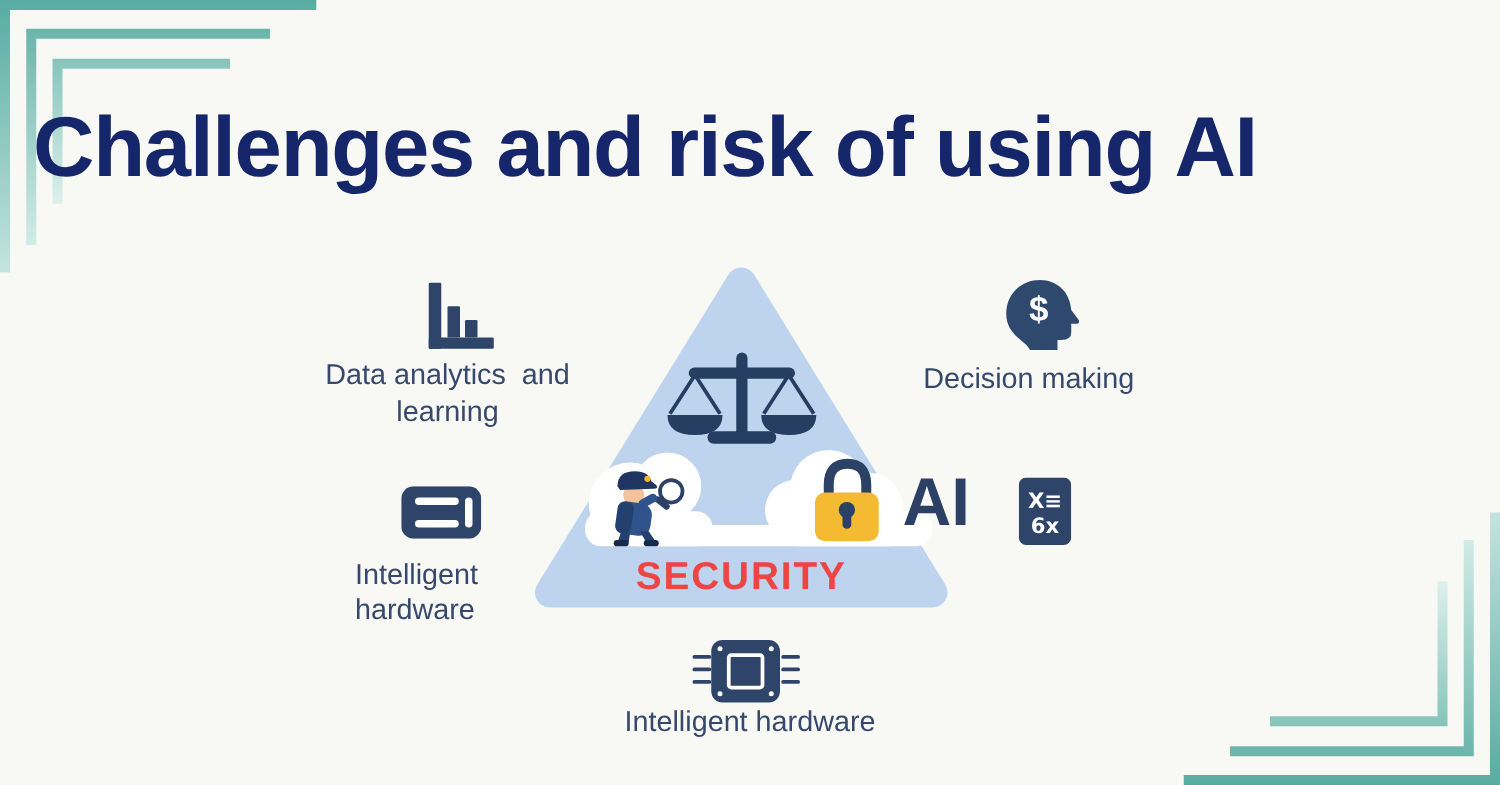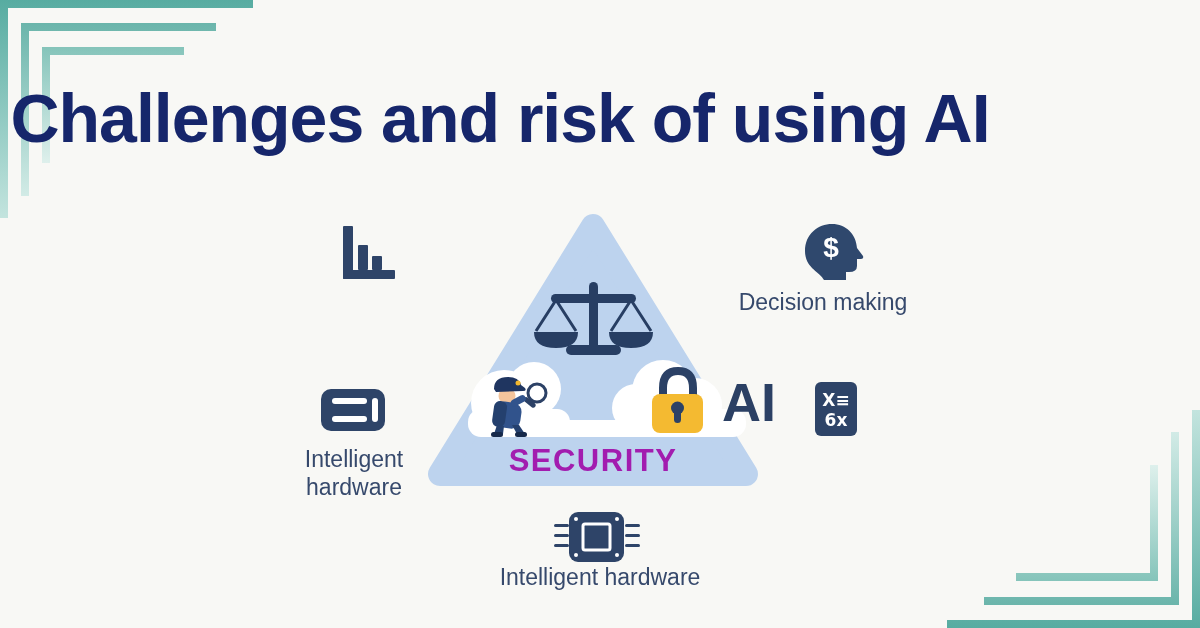--- a/index.html
+++ b/index.html
@@ -6,33 +6,33 @@
     --bg:#F8F8F5; --title-navy:#16266B; --label-slate:#36496C; --icon-navy:#2E4468;
     --triangle-blue:#BDD3EE; --scale-navy:#273E63; --cloud-white:#FFFFFF;
     --lock-gold:#F4BA31; --lock-navy:#2B4166;
   }
   *{margin:0;padding:0;box-sizing:border-box;}
   body{font-family:"Liberation Sans",sans-serif;}
   .canvas{position:relative;width:1200px;height:628px;background:var(--bg);overflow:hidden;}
   .corner{position:absolute;}
   .corner.tl{left:0;top:0;}
   .corner.br{right:0;bottom:0;transform:rotate(180deg);}
-  .page-title{position:absolute;left:0;top:76px;width:1000px;text-align:center;
+  .page-title{position:absolute;left:16px;top:76px;width:1000px;text-align:center;
     font-size:68px;font-weight:700;color:var(--title-navy);letter-spacing:-1px;line-height:84px;}
   .scene{position:absolute;left:410px;top:190px;width:380px;height:310px;}
   .ai-label{position:absolute;left:410px;top:372px;width:366px;text-align:right;
     font-size:54px;font-weight:700;color:#2B4064;line-height:60px;}
   .security-label{position:absolute;left:410px;top:443px;width:366px;text-align:center;
-    font-size:31px;font-weight:700;letter-spacing:1.5px;color:#a21caf;}
+    font-size:31px;font-weight:700;letter-spacing:1.5px;color:#ef4444;}
   .item-icon{position:absolute;}
   .item-label{position:absolute;font-size:23px;line-height:30px;color:var(--label-slate);
     white-space:pre-wrap;text-align:center;}
   .lbl-analytics{left:246px;top:284px;width:224px;}
   .lbl-decision{left:723px;top:287px;width:200px;}
-  .lbl-hw-left{left:284px;top:445px;width:140px;text-align:center;line-height:28px;}
+  .lbl-hw-left{left:284px;top:445px;width:140px;text-align:left;line-height:28px;}
   .lbl-tindecore{left:759px;top:446px;width:160px;}
   .lbl-hw-bottom{left:487px;top:562px;width:226px;}
 </style>
 </head>
 <body>
 
 <div class="canvas">
 
   <svg class="corner tl" width="260" height="225" viewBox="0 0 260 225">
     <defs>
@@ -111,20 +111,22 @@
 
   <div class="ai-label">AI</div>
   <div class="security-label">SECURITY</div>
 
   <svg class="item-icon" style="left:338px;top:226px;" width="58" height="56" viewBox="0 0 58 56" fill="#2E4468">
     <rect x="5" y="0" width="10" height="53" rx="1"></rect>
     <rect x="5" y="44" width="52" height="9" rx="1"></rect>
     <rect x="20" y="19" width="10" height="25" rx="1"></rect>
     <rect x="34" y="30" width="10" height="14" rx="1"></rect>
   </svg>
+  <div class="item-label lbl-analytics">Data analytics  and
+learning</div>
 
   <svg class="item-icon" style="left:798px;top:220px;" width="68" height="64" viewBox="0 0 68 64">
     <path d="M7 31 C7 14 20 4 34 4 C48 4 58 14 59 28 L65 36 Q66 39 63 39 L59 39 L59 46 Q59 52 51 52 L48 52 L48 60 L26 60 C22 52 7 48 7 31 Z" fill="#2F486D"></path>
     <text x="33" y="37" text-anchor="middle" font-size="28" font-weight="bold" fill="#FFFFFF" font-family="Liberation Sans, sans-serif">$</text>
   </svg>
   <div class="item-label lbl-decision">Decision making</div>
 
   <svg class="item-icon" style="left:321px;top:389px;" width="64" height="42" viewBox="0 0 64 42">
     <rect x="0" y="0" width="64" height="42" rx="10" fill="#2E4468"></rect>
     <rect x="11" y="9" width="35" height="6" rx="3" fill="#FFFFFF"></rect>

